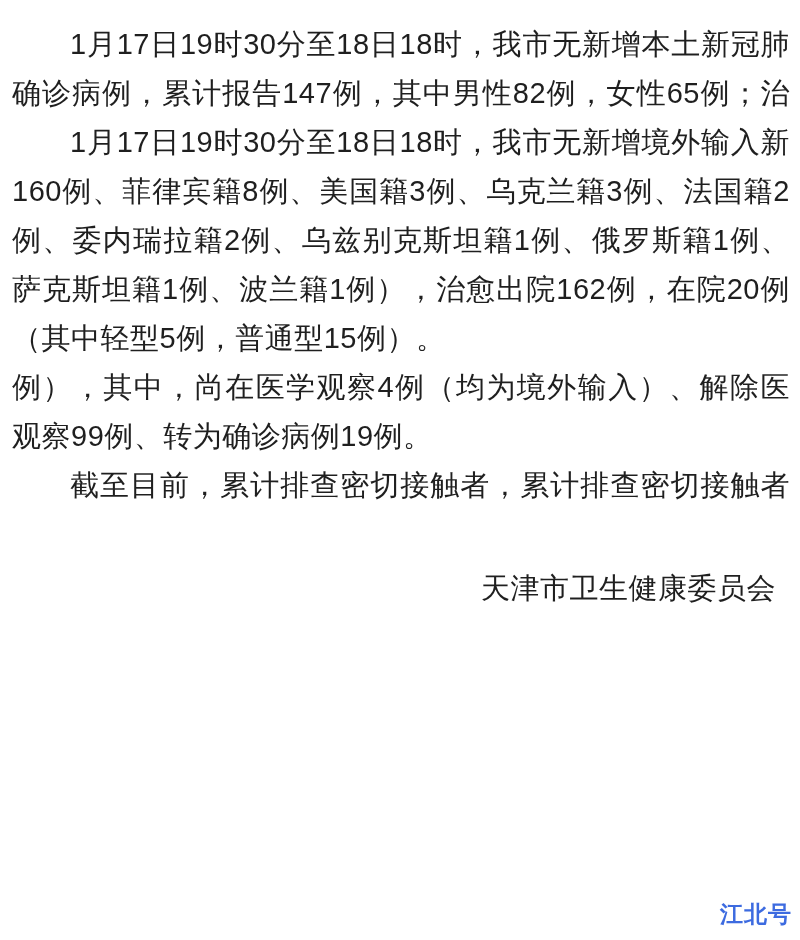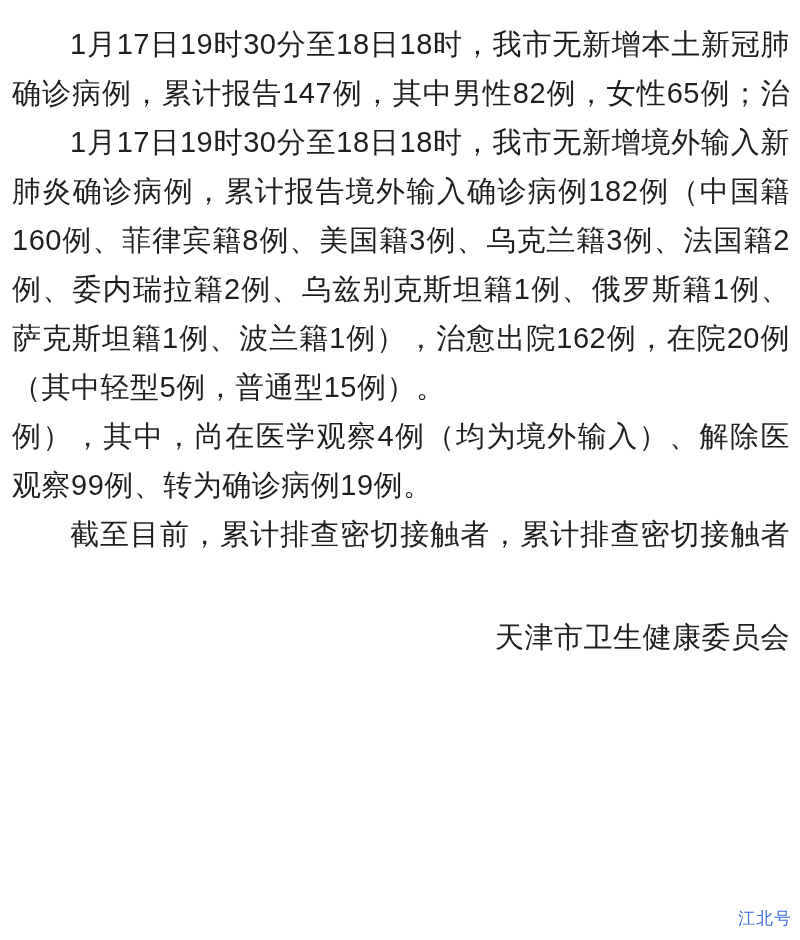--- a/index.html
+++ b/index.html
@@ -31,49 +31,48 @@
   }
   .line.indent {
     text-indent: 58px;
   }
   .line.fill {
     text-align: justify;
     text-align-last: justify;
   }
   .signature {
     margin-top: 58px;
-    padding-right: 10px;
+    padding-right: 24px;
     text-align: right;
     font-size: 29px;
     line-height: 40px;
   }
   .signature .sig-line {
     height: 40px;
     letter-spacing: 0.5px;
   }
   .watermark {
     position: absolute;
     right: 8px;
     bottom: 10px;
-    font-size: 17px;
-    font-weight: normal;
+    font-size: 23px;
+    font-weight: bold;
     letter-spacing: 1px;
   }
 </style>
 </head>
 <body style="background: rgb(255, 255, 255);">
 
 <div class="page" style="color: rgb(31, 31, 31);">
 
   <div class="doc-body">
 
   <div class="line indent fill">1月17日19时30分至18日18时，我市无新增本土新冠肺炎</div>
       <div class="line fill">确诊病例，累计报告147例，其中男性82例，女性65例；治愈</div>
       <div class="line indent fill">1月17日19时30分至18日18时，我市无新增境外输入新冠</div>
-      <div class="line fill">肺炎确诊病例，累计报告境外输入确诊病例182例（中国籍</div>
       <div class="line fill">160例、菲律宾籍8例、美国籍3例、乌克兰籍3例、法国籍2</div>
       <div class="line fill">例、委内瑞拉籍2例、乌兹别克斯坦籍1例、俄罗斯籍1例、哈</div>
       <div class="line fill">萨克斯坦籍1例、波兰籍1例），治愈出院162例，在院20例</div>
       <div class="line">（其中轻型5例，普通型15例）。</div>
       <div class="line fill">例），其中，尚在医学观察4例（均为境外输入）、解除医学</div>
       <div class="line">观察99例、转为确诊病例19例。</div>
       <div class="line indent fill">截至目前，累计排查密切接触者，累计排查密切接触者</div>
     </div>
 
   <div class="signature">

